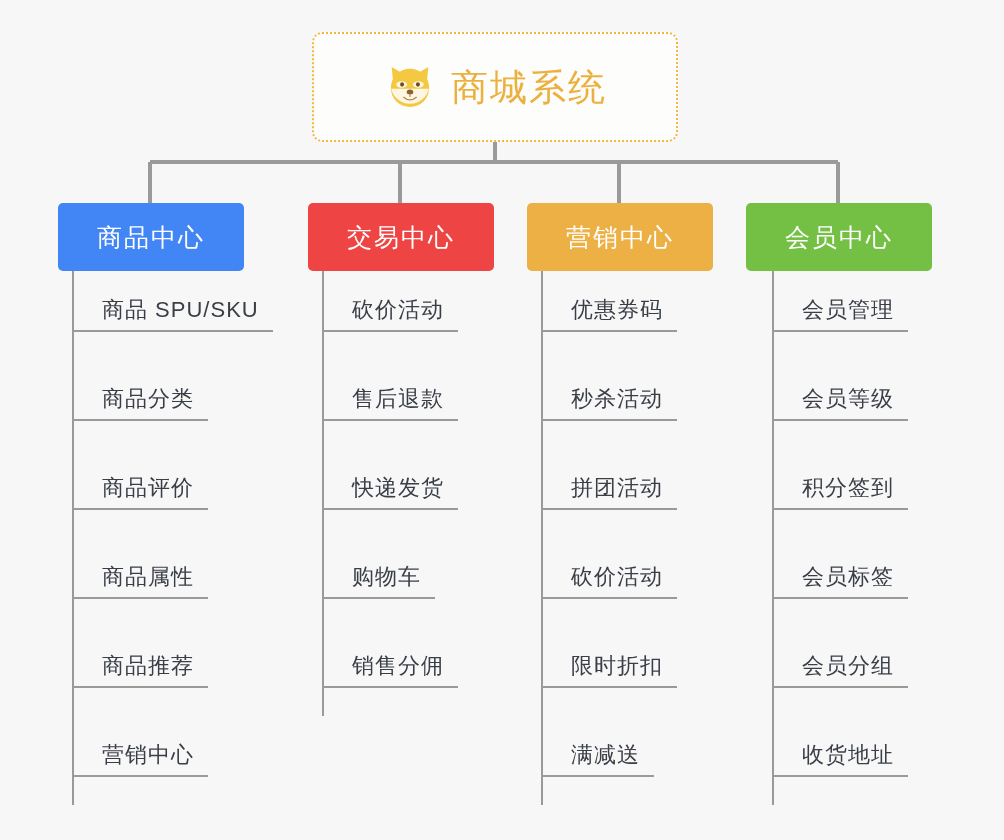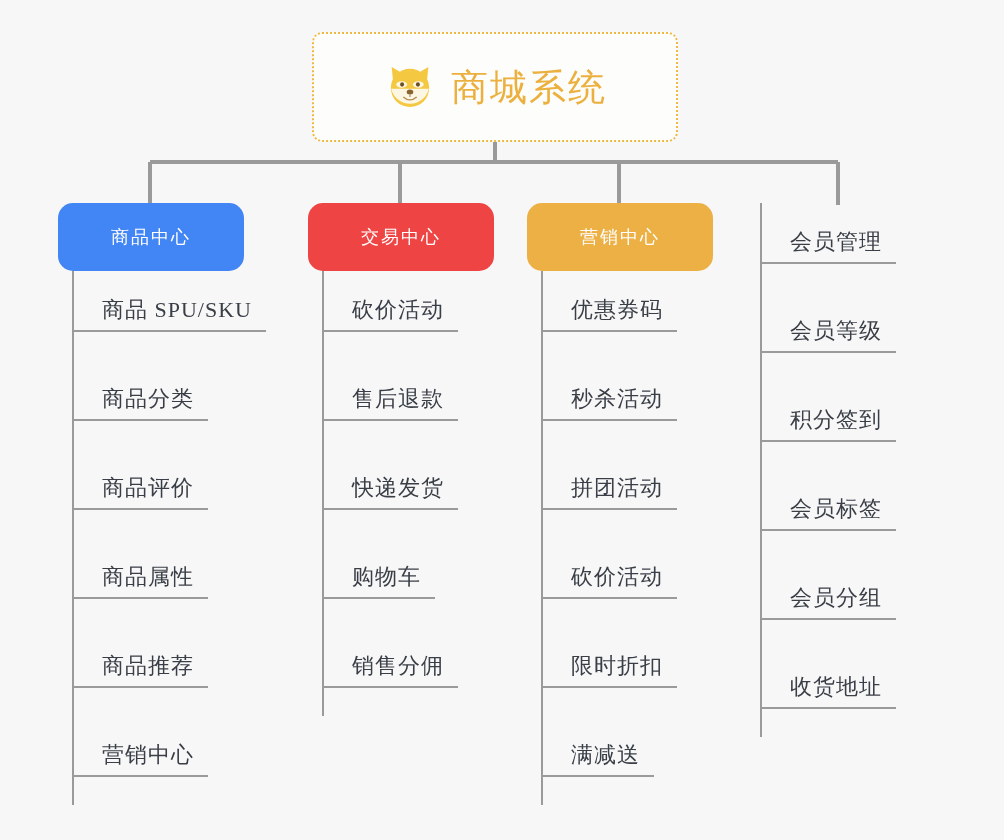--- a/index.html
+++ b/index.html
@@ -11,21 +11,20 @@
     height: 840px;
     background: #f7f7f7;
     font-family: "Liberation Sans", "DejaVu Sans", sans-serif;
     overflow: hidden;
   }
 
   #canvas {
     position: relative;
     width: 1004px;
     height: 840px;
-    font-family: Liberation Serif, serif;
   }
 
   
   .root-node {
     position: absolute;
     left: 312px;
     top: 32px;
     width: 366px;
     height: 110px;
     background: #fdfdfb;
@@ -61,26 +60,26 @@
     pointer-events: none;
   }
 
   
   .column {
     position: absolute;
     top: 203px;
   }
   .cat-box {
     height: 68px;
-    border-radius: 15px;
+    border-radius: 5px;
     display: flex;
     align-items: center;
     justify-content: center;
     color: #ffffff;
-    font-size: 18px;
+    font-size: 25px;
     letter-spacing: 2px;
     box-sizing: border-box;
   }
 
   .leaf-list {
     position: relative;
     margin-top: 0;
   }
   .leaf {
     position: relative;
@@ -222,21 +221,24 @@
       <div class="leaf">
           <span class="leaf-label">限时折扣</span>
         </div>
       <div class="leaf">
           <span class="leaf-label">满减送</span>
         </div>
     </div>
   </div>
 
   <div class="column" style="left:746px;width:186px;">
-    <div class="leaf-list" style="margin-left:14px;">
+    <div class="cat-box" style="background: rgb(116, 192, 68);">
+      <span>会员中心</span>
+    </div>
+    <div class="leaf-list" style="margin-left:26px;">
       <div class="spine"></div>
       <div class="leaf">
           <span class="leaf-label">会员管理</span>
         </div>
       <div class="leaf">
           <span class="leaf-label">会员等级</span>
         </div>
       <div class="leaf">
           <span class="leaf-label">积分签到</span>
         </div>

